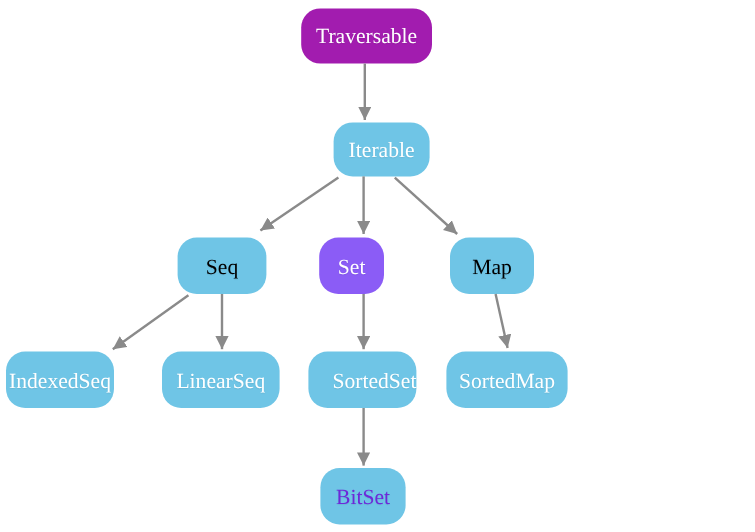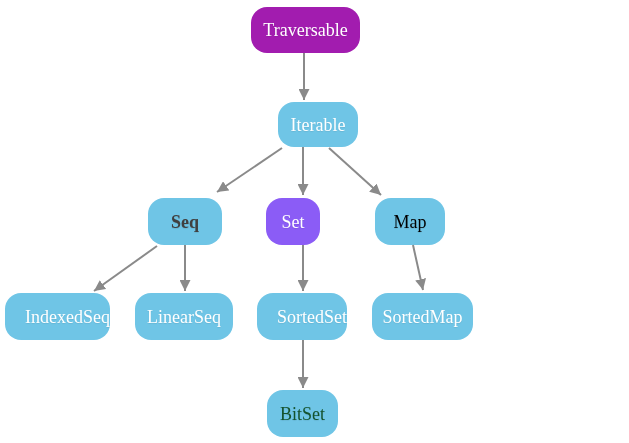--- a/index.html
+++ b/index.html
@@ -42,42 +42,42 @@
 
 <div class="canvas" style="background: rgb(255, 255, 255);">
   <div id="nodes-layer">
       <div class="node" style="left: 251px; top: 7px; width: 109px; height: 46px; background: #a21caf;">
         <span class="label" style="color: rgb(255, 255, 255);">Traversable</span>
       </div>
       <div class="node" style="left: 278px; top: 102px; width: 80px; height: 45px; background: rgb(111, 197, 230);">
         <span class="label" style="color: rgb(255, 255, 255);">Iterable</span>
       </div>
       <div class="node" style="left: 148px; top: 198px; width: 74px; height: 47px; background: rgb(111, 197, 230);">
-        <span class="label" style="color: #404040; font-weight: bold;">Seq</span>
+        <span class="label" style="color: #000000;">Seq</span>
       </div>
       <div class="node" style="left: 266px; top: 198px; width: 54px; height: 47px; background: #8b5cf6;">
         <span class="label" style="color: rgb(255, 255, 255);">Set</span>
       </div>
       <div class="node" style="left: 375px; top: 198px; width: 70px; height: 47px; background: rgb(111, 197, 230);">
         <span class="label" style="color: #000000;">Map</span>
       </div>
-      <div class="node" style="left: 5px; top: 293px; width: 105px; height: 47px; background: rgb(111, 197, 230); justify-content: flex-end;">
+      <div class="node" style="left: 5px; top: 293px; width: 90px; height: 47px; background: rgb(111, 197, 230);">
         <span class="label" style="color: rgb(255, 255, 255);">IndexedSeq</span>
       </div>
       <div class="node" style="left: 135px; top: 293px; width: 98px; height: 47px; background: rgb(111, 197, 230);">
         <span class="label" style="color: rgb(255, 255, 255);">LinearSeq</span>
       </div>
       <div class="node" style="left: 257px; top: 293px; width: 90px; height: 47px; background: rgb(111, 197, 230); padding-left: 20px;">
         <span class="label" style="color: rgb(255, 255, 255);">SortedSet</span>
       </div>
       <div class="node" style="left: 372px; top: 293px; width: 101px; height: 47px; background: rgb(111, 197, 230);">
         <span class="label" style="color: rgb(255, 255, 255);">SortedMap</span>
       </div>
       <div class="node" style="left: 267px; top: 390px; width: 71px; height: 47px; background: rgb(111, 197, 230);">
-        <span class="label" style="color: #14532d;">BitSet</span>
+        <span class="label" style="color: #6d28d9;">BitSet</span>
       </div>
     </div>
   <svg class="edges" width="629" height="443" viewBox="0 0 629 443" id="edges-layer">
     <defs>
       <marker id="arrowhead" viewBox="0 0 10 10" refX="10" refY="5" markerWidth="5.5" markerHeight="5.5" orient="auto" markerUnits="strokeWidth">
         <path d="M0,0 L10,5 L0,10 z" fill="#8a8a8a"></path>
       </marker>
     </defs>
   <line x1="304" y1="53" x2="304" y2="100" stroke="#8a8a8a" stroke-width="2" marker-end="url(#arrowhead)"></line>
       <line x1="282" y1="148" x2="217" y2="192" stroke="#8a8a8a" stroke-width="2" marker-end="url(#arrowhead)"></line>

